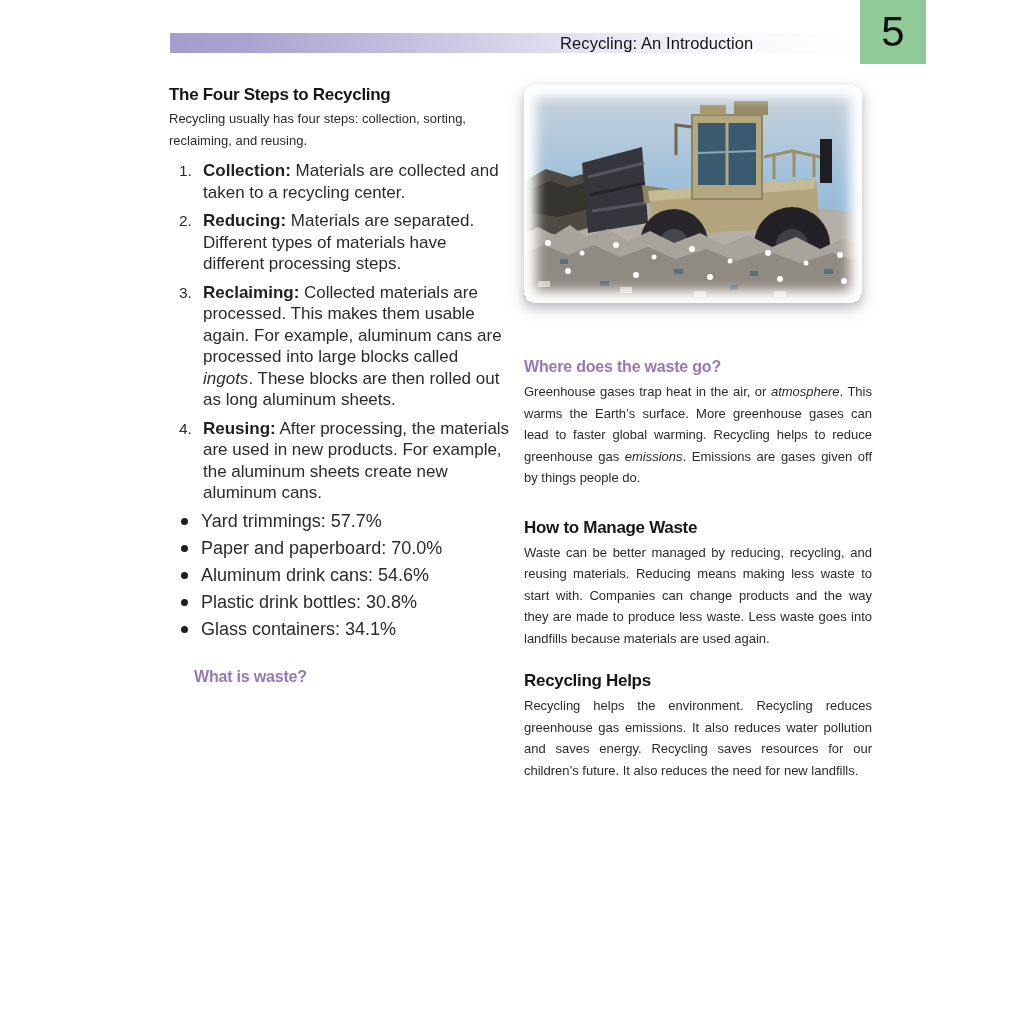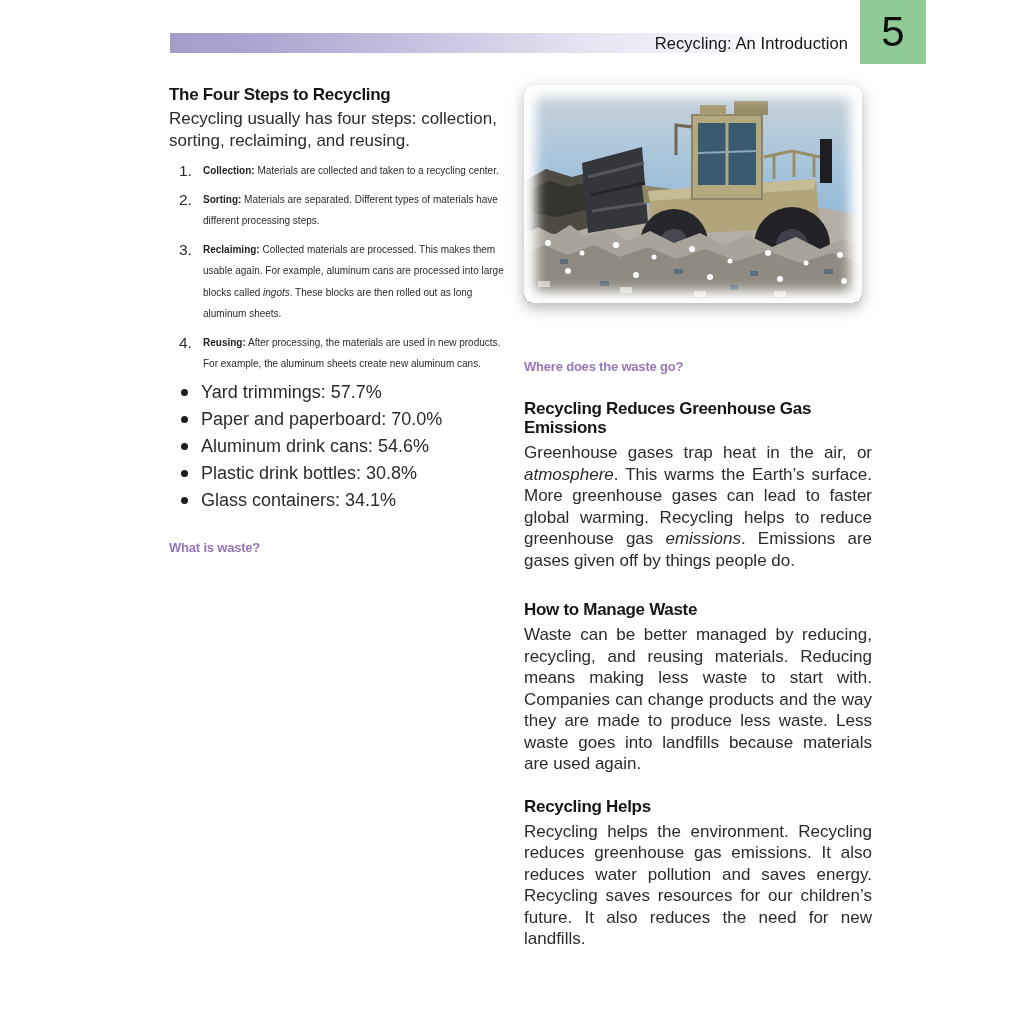--- a/index.html
+++ b/index.html
@@ -8,60 +8,60 @@
     position:relative; width:1024px; height:1024px; background:#ffffff;
     font-family:"Liberation Sans", sans-serif; color:#2d2a2b; overflow:hidden;
   }
   
   .header-bar {
     position:absolute; left:170px; top:33px; width:685px; height:20px;
     background:linear-gradient(to right,#a49cca 0%,#aca4d0 12%,#c5c0df 35%,#e7e5f2 62%,#f9f8fc 85%,#ffffff 100%);
   }
   .header-title {
     position:absolute; top:32px; left:560px; width:288px; height:22px;
-    text-align:right; font-size:16.5px; line-height:22px; color:#141414;
+    text-align:left; font-size:16.5px; line-height:22px; color:#141414;
     letter-spacing:0.1px;
   }
   .page-num-box {
     position:absolute; left:860px; top:0; width:66px; height:64px;
     background:#8fca97; display:flex; align-items:center; justify-content:center;
   }
   .page-num-box span { font-size:42px; line-height:1; color:#0e0e0e; }
   
   .col-left  { position:absolute; left:169px; top:85px;  width:342px; }
   .col-right { position:absolute; left:524px; top:85px;  width:348px; }
   h2.blackhead {
     font-size:17px; line-height:19px; font-weight:bold; color:#161616;
     letter-spacing:-0.3px;
   }
   h3.purplehead {
-    font-size:13px; line-height:19px; font-weight:bold; color:#9678b8;
+    font-size:16px; line-height:19px; font-weight:bold; color:#9678b8;
     letter-spacing:-0.2px;
   }
-  p.body { font-size:17px; line-height:21.5px; color:#2d2a2b; }
+  p.body { font-size:13px; line-height:21.5px; color:#2d2a2b; }
   p.just { text-align:justify; }
   i { font-style:italic; }
   b.steplabel { font-weight:bold; color:#252122; }
   
   .steps { margin-top:9px; }
   .step { display:flex; margin-top:7px; padding-left:10px; }
   .step .num { width:24px; flex:0 0 24px; font-size:15.5px; line-height:21.5px; }
-  .step .step-text { flex:1; font-size:10px; line-height:21.5px; }
+  .step .step-text { flex:1; font-size:17px; line-height:21.5px; }
   
   .bullets { margin-top:6px; list-style:none; }
   .bullets li { display:flex; height:27px; align-items:flex-start; padding-left:12px; }
   .bullets .dot {
     width:7px; height:7px; border-radius:50%; background:#1e1e1e;
     margin-top:8px; margin-right:13px; flex:0 0 7px;
   }
   .bullets .btext { font-size:18px; line-height:23px; }
   
   .l-intro   { margin-top:4px; }
   .l-head2   { margin-top:26px; }
-  .l-head3   { margin-top:22px; }
+  .l-head3   { margin-top:22px;margin-left:25px; }
   .l-para    { margin-top:5px; }
   .r-head1   { margin-top:54px; }
   .r-para    { margin-top:4px; }
   .r-head2   { margin-top:23px; }
   .r-para2   { margin-top:5px; }
   .r-head3   { margin-top:29px; }
   .r-head4   { margin-top:22px; }
   
   .photo {
     position:relative; width:338px; height:218px; border-radius:9px;
@@ -89,21 +89,21 @@
     <h2 class="blackhead">The Four Steps to Recycling</h2>
     <p class="body l-intro">Recycling usually has four steps: collection, sorting, reclaiming, and reusing.</p>
 
     <div class="steps">
       <div class="step">
         <span class="num">1.</span>
         <p class="step-text"><b class="steplabel">Collection:</b><span> Materials are collected and taken to a recycling center.</span></p>
       </div>
       <div class="step">
         <span class="num">2.</span>
-        <p class="step-text"><b class="steplabel">Sorting:</b><span> Materials are separated. Different types of materials have different processing steps.</span></p>
+        <p class="step-text"><b class="steplabel">Reducing:</b><span> Materials are separated. Different types of materials have different processing steps.</span></p>
       </div>
       <div class="step">
         <span class="num">3.</span>
         <p class="step-text"><b class="steplabel">Reclaiming:</b><span> Collected materials are processed. This makes them usable again. For example, aluminum cans are processed into large blocks called </span><i>ingots</i><span>. These blocks are then rolled out as long aluminum sheets.</span></p>
       </div>
       <div class="step">
         <span class="num">4.</span>
         <p class="step-text"><b class="steplabel">Reusing:</b><span> After processing, the materials are used in new products. For example, the aluminum sheets create new aluminum cans.</span></p>
       </div>
     </div>
@@ -216,21 +216,20 @@
             <rect x="96" y="202" width="12" height="6"></rect>
           <rect x="170" y="206" width="12" height="6"></rect>
             <rect x="250" y="206" width="12" height="6"></rect>
         </g>
       </svg>
       <div class="vignette"></div>
     </div>
 
     <h3 class="purplehead r-head1">Where does the waste go?</h3>
 
-    <h2 class="blackhead r-head2">Recycling Reduces Greenhouse Gas Emissions</h2>
     <p class="body just r-para2"><span>Greenhouse gases trap heat in the air, or </span><i>atmosphere</i><span>. This warms the Earth’s surface. More greenhouse gases can lead to faster global warming. Recycling helps to reduce greenhouse gas </span><i>emissions</i><span>. Emissions are gases given off by things people do.</span></p>
 
     <h2 class="blackhead r-head3">How to Manage Waste</h2>
     <p class="body just r-para2">Waste can be better managed by reducing, recycling, and reusing materials. Reducing means making less waste to start with. Companies can change products and the way they are made to produce less waste. Less waste goes into landfills because materials are used again.</p>
 
     <h2 class="blackhead r-head4">Recycling Helps</h2>
     <p class="body just r-para2">Recycling helps the environment. Recycling reduces greenhouse gas emissions. It also reduces water pollution and saves energy. Recycling saves resources for our children’s future. It also reduces the need for new landfills.</p>
   </div>
 
 </div>

